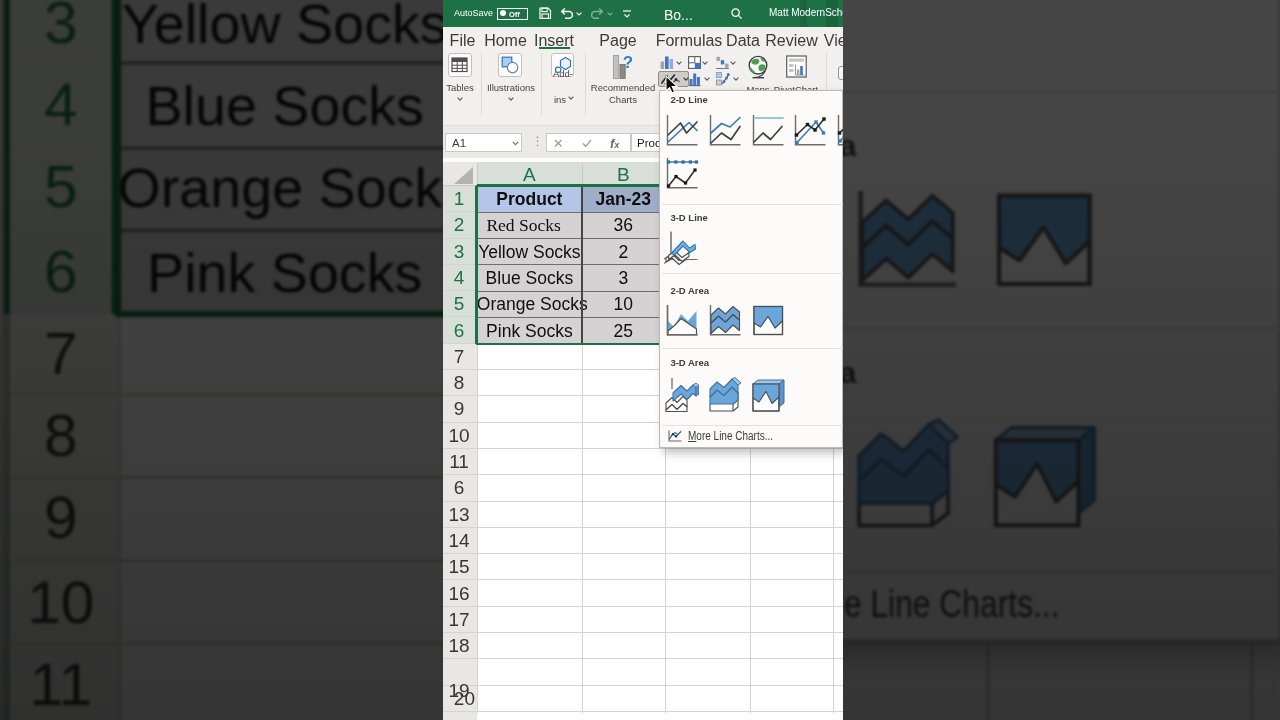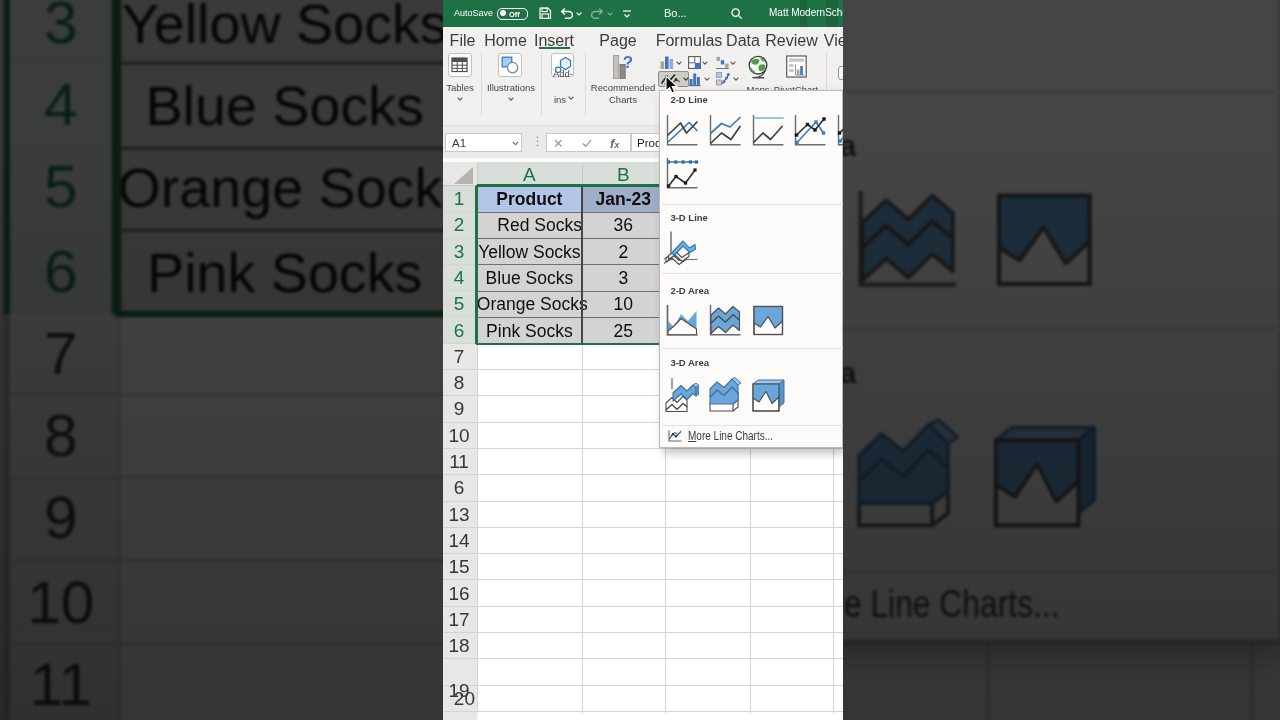--- a/index.html
+++ b/index.html
@@ -129,21 +129,21 @@
         </div>
       </div>
     </div>
   <div id="vig"></div>
   <div id="fg">
       <div class="excel">
         <div style="position:absolute;left:0;top:0;width:400px;height:26.5px;background:#1e7145;"></div>
         <div style="position:absolute;left:357px;top:0;width:7px;height:26.5px;background:rgba(0,0,0,.10);"></div>
         <div style="position:absolute;left:383px;top:0;width:12px;height:26.5px;background:rgba(0,0,0,.10);"></div>
         <div class="wt" style="left:11px;top:8px;font-size:9px;">AutoSave</div>
-        <div style="position:absolute;left:54px;top:7.6px;width:28.5px;height:10.6px;border:1px solid #fff;border-radius:5px;">
+        <div style="position:absolute;left:54px;top:7.6px;width:28.5px;height:10.6px;border:1px solid #fff;border-radius:0;">
           <div style="position:absolute;left:1.6px;top:1.4px;width:6px;height:6px;border-radius:50%;background:#fff;"></div>
           <div style="position:absolute;left:11px;top:1px;font-size:7.5px;color:#fff;font-weight:bold;">Off</div>
         </div>
         <svg style="position:absolute;left:95.5px;top:7px;" width="13" height="13" viewBox="0 0 13 13">
           <path d="M1,1 H9 L11.5,3.5 V11.5 H1 Z" fill="none" stroke="#fff" stroke-width="1.2"></path>
           <rect x="3" y="1.2" width="5.2" height="3.4" fill="none" stroke="#fff" stroke-width="1.1"></rect>
           <rect x="3" y="7" width="6.5" height="4.3" fill="none" stroke="#fff" stroke-width="1.1"></rect>
         </svg>
         <svg style="position:absolute;left:117px;top:7px;" width="13" height="13" viewBox="0 0 13 13">
           <g opacity="1.0">
@@ -160,21 +160,21 @@
             <path d="M4.8,1.5 L1.8,4.5 L4.8,7.5" fill="none" stroke="#fff" stroke-width="1.5"></path>
           </g>
         </svg>
         <svg style="position:absolute;left:163.5px;top:11.5px;" width="6" height="4" viewBox="0 0 6 4">
           <path d="M0.6,0.6 L3,3 L5.4,0.6" fill="none" stroke="#fff" stroke-width="1.1" opacity="0.45"></path>
         </svg>
         <svg style="position:absolute;left:179px;top:8.5px;" width="10" height="10" viewBox="0 0 10 10">
           <path d="M1,2 H9" stroke="#fff" stroke-width="1.2"></path>
           <path d="M2.5,5.5 L5,8 L7.5,5.5" fill="none" stroke="#fff" stroke-width="1.2"></path>
         </svg>
-        <div class="wt" style="left:221px;top:7px;font-size:11px;">Bo...</div>
+        <div class="wt" style="left:221px;top:7px;font-size:14px;">Bo...</div>
         <svg style="position:absolute;left:288px;top:7.5px;" width="11.5" height="11.5" viewBox="0 0 11.5 11.5">
           <circle cx="4.6" cy="4.6" r="3.7" fill="none" stroke="#fff" stroke-width="1.3"></circle>
           <path d="M7.4,7.4 L10.6,10.6" stroke="#fff" stroke-width="1.3"></path>
         </svg>
         <div class="wt" style="left:326px;top:7px;font-size:10px;white-space:nowrap;">Matt ModernSchool</div>
         <div style="position:absolute;left:0;top:26.5px;width:400px;height:23.5px;background:#f2f0ef;"></div>
         <div class="tab" style="left:-20.5px;top:31.5px;">File</div>
         <div class="tab" style="left:22.5px;top:31.5px;">Home</div>
         <div class="tab" style="left:71px;top:31.5px;">Insert</div>
         <div class="tab" style="left:135px;top:31.5px;">Page Layout</div>
@@ -361,21 +361,21 @@
         <div class="rownum" style="top:580.5px;color:#363636;">16</div>
         <div class="rownum" style="top:606.8px;color:#363636;">17</div>
         <div class="rownum" style="top:633.1px;color:#363636;">18</div>
         <div class="rownum" style="top:659.4px;color:#363636;margin-top:19px;">19</div>
         <div class="rownum" style="top:685.7px;color:#363636;text-align:right;">20</div>
         <div style="position:absolute;left:33.8px;top:186px;width:105.2px;height:26.3px;background:#b4c6e7;"></div>
         <div style="position:absolute;left:139px;top:186px;width:82.6px;height:26.3px;background:#9fadc9;"></div>
         <div style="position:absolute;left:33.8px;top:212.3px;width:187.8px;height:131.5px;background:#d5d2d3;"></div>
         <div class="cell" style="left:33.8px;top:186px;width:105.2px;font-weight:bold;">Product</div>
         <div class="cell" style="left:139px;top:186px;width:82.6px;font-weight:bold;">Jan-23</div>
-        <div class="cell" style="left:44px;top:212.3px;width:105.2px;font-weight:normal;">Red Socks</div>
+        <div class="cell" style="left:28px;top:212.3px;width:105.2px;font-weight:normal;font-family:Liberation Serif, serif;">Red Socks</div>
         <div class="cell" style="left:139px;top:212.3px;width:82.6px;font-weight:normal;">36</div>
         <div class="cell" style="left:33.8px;top:238.6px;width:105.2px;font-weight:normal;">Yellow Socks</div>
         <div class="cell" style="left:139px;top:238.6px;width:82.6px;font-weight:normal;">2</div>
         <div class="cell" style="left:33.8px;top:264.9px;width:105.2px;font-weight:normal;">Blue Socks</div>
         <div class="cell" style="left:139px;top:264.9px;width:82.6px;font-weight:normal;">3</div>
         <div class="cell" style="left:33.8px;top:291.2px;width:105.2px;font-weight:normal;">Orange Socks</div>
         <div class="cell" style="left:139px;top:291.2px;width:82.6px;font-weight:normal;">10</div>
         <div class="cell" style="left:33.8px;top:317.5px;width:105.2px;font-weight:normal;">Pink Socks</div>
         <div class="cell" style="left:139px;top:317.5px;width:82.6px;font-weight:normal;">25</div>
         <div style="position:absolute;left:33.8px;top:211.7px;width:187.8px;height:1.2px;background:#6e6e6e;z-index:2;"></div>

